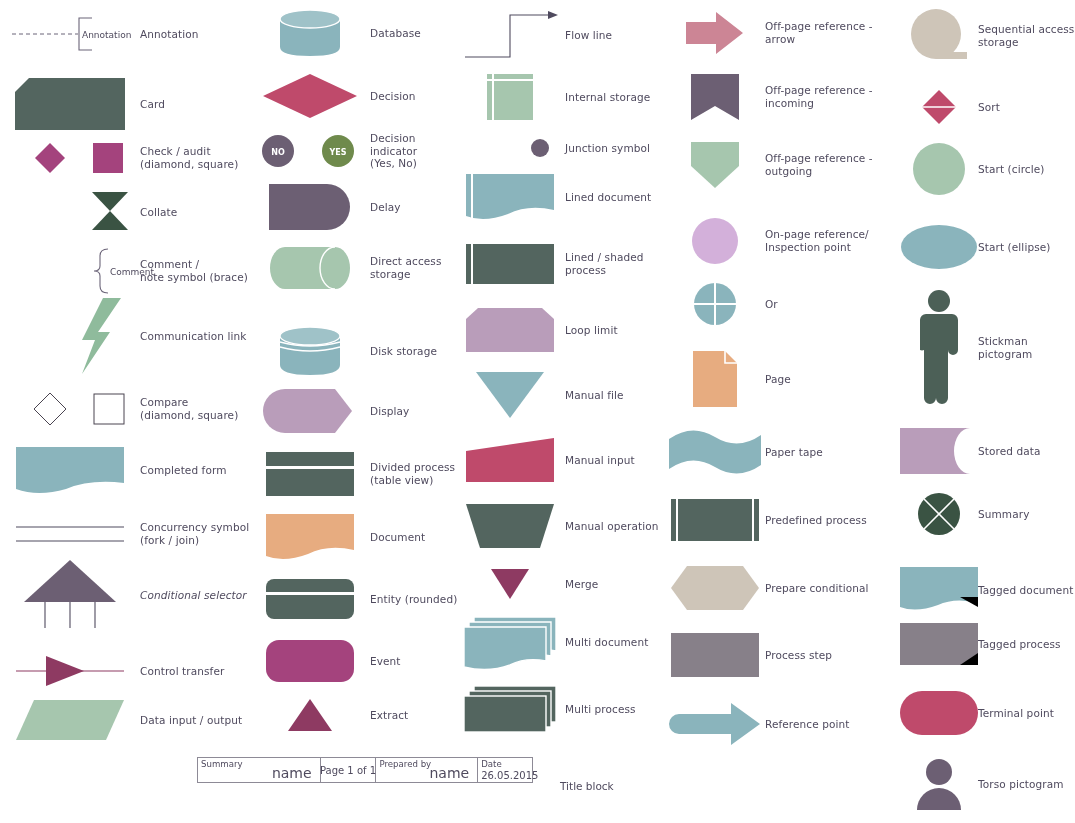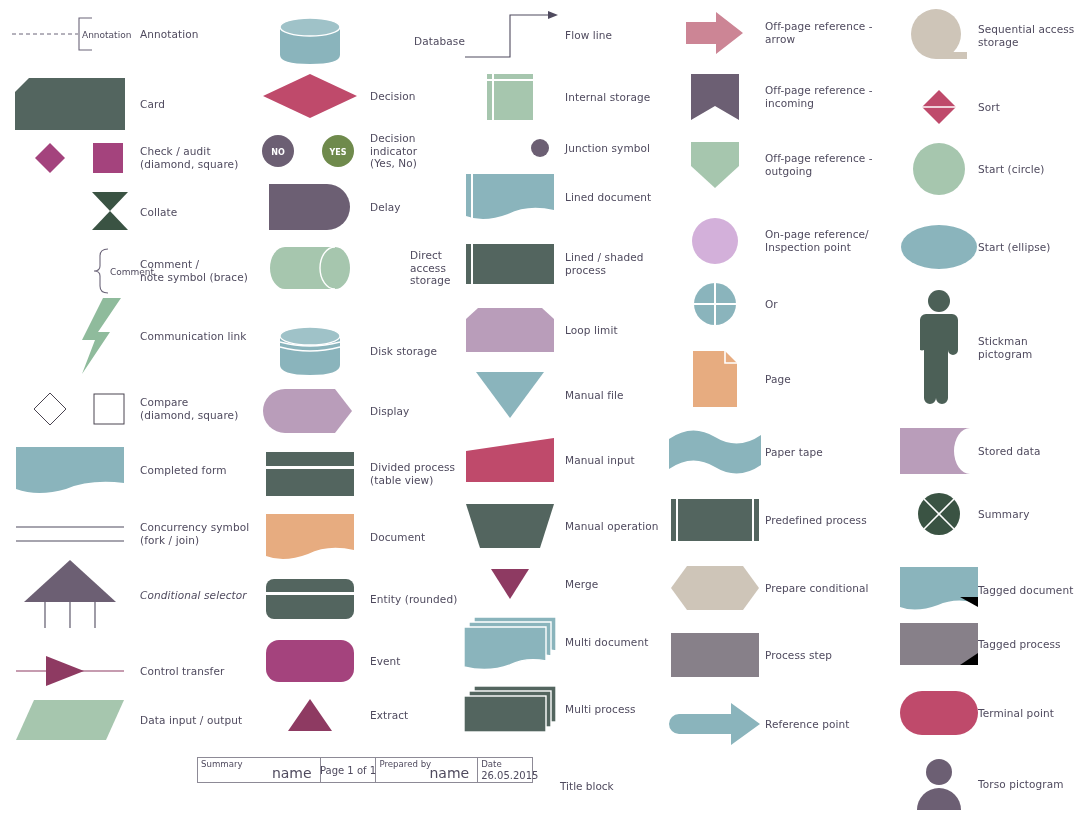--- a/index.html
+++ b/index.html
@@ -211,21 +211,21 @@
         <svg width="108" height="44" viewBox="0 0 108 44">
           <polygon points="18,2 108,2 90,42 0,42" fill="#a6c6ae"></polygon>
         </svg>
       </div>
       <div class="lbl">Data input / output</div>
     </div>
   </div>
 
   <div class="col" style="left:250px; width:215px;">
 
-    <div class="row" style="top:16px; height:50px;text-align:right;">
+    <div class="row" style="top:8px; height:50px;">
       <div class="art" style="width:120px;">
         <svg width="64" height="48" viewBox="0 0 64 48">
           <path d="M2 10 L2 38 Q2 47 32 47 Q62 47 62 38 L62 10 Z" fill="#8ab4bc"></path>
           <ellipse cx="32" cy="10" rx="30" ry="9" fill="#9fc2c8"></ellipse>
           <ellipse cx="32" cy="10" rx="30" ry="9" fill="none" stroke="#ffffff" stroke-width="1.4"></ellipse>
         </svg>
       </div>
       <div class="lbl">Database</div>
     </div>
 
@@ -253,21 +253,21 @@
 
     <div class="row" style="top:182px; height:50px;">
       <div class="art" style="width:120px;">
         <svg width="82" height="46" viewBox="0 0 82 46">
           <path d="M0 0 L58 0 A23 23 0 0 1 58 46 L0 46 Z" fill="#6c5f73"></path>
         </svg>
       </div>
       <div class="lbl">Delay</div>
     </div>
 
-    <div class="row" style="top:244px; height:48px;gap:40px;">
+    <div class="row" style="top:244px; height:48px;">
       <div class="art" style="width:120px;">
         <svg width="82" height="44" viewBox="0 0 82 44">
           <path d="M16 1 L66 1 A15 21 0 0 1 66 43 L16 43 A15 21 0 0 1 16 1 Z" fill="#a6c6ae"></path>
           <path d="M66 1 A15 21 0 0 0 66 43" fill="none" stroke="#ffffff" stroke-width="1.4"></path>
         </svg>
       </div>
       <div class="lbl">Direct access storage</div>
     </div>
 
     <div class="row" style="top:324px; height:54px;">

